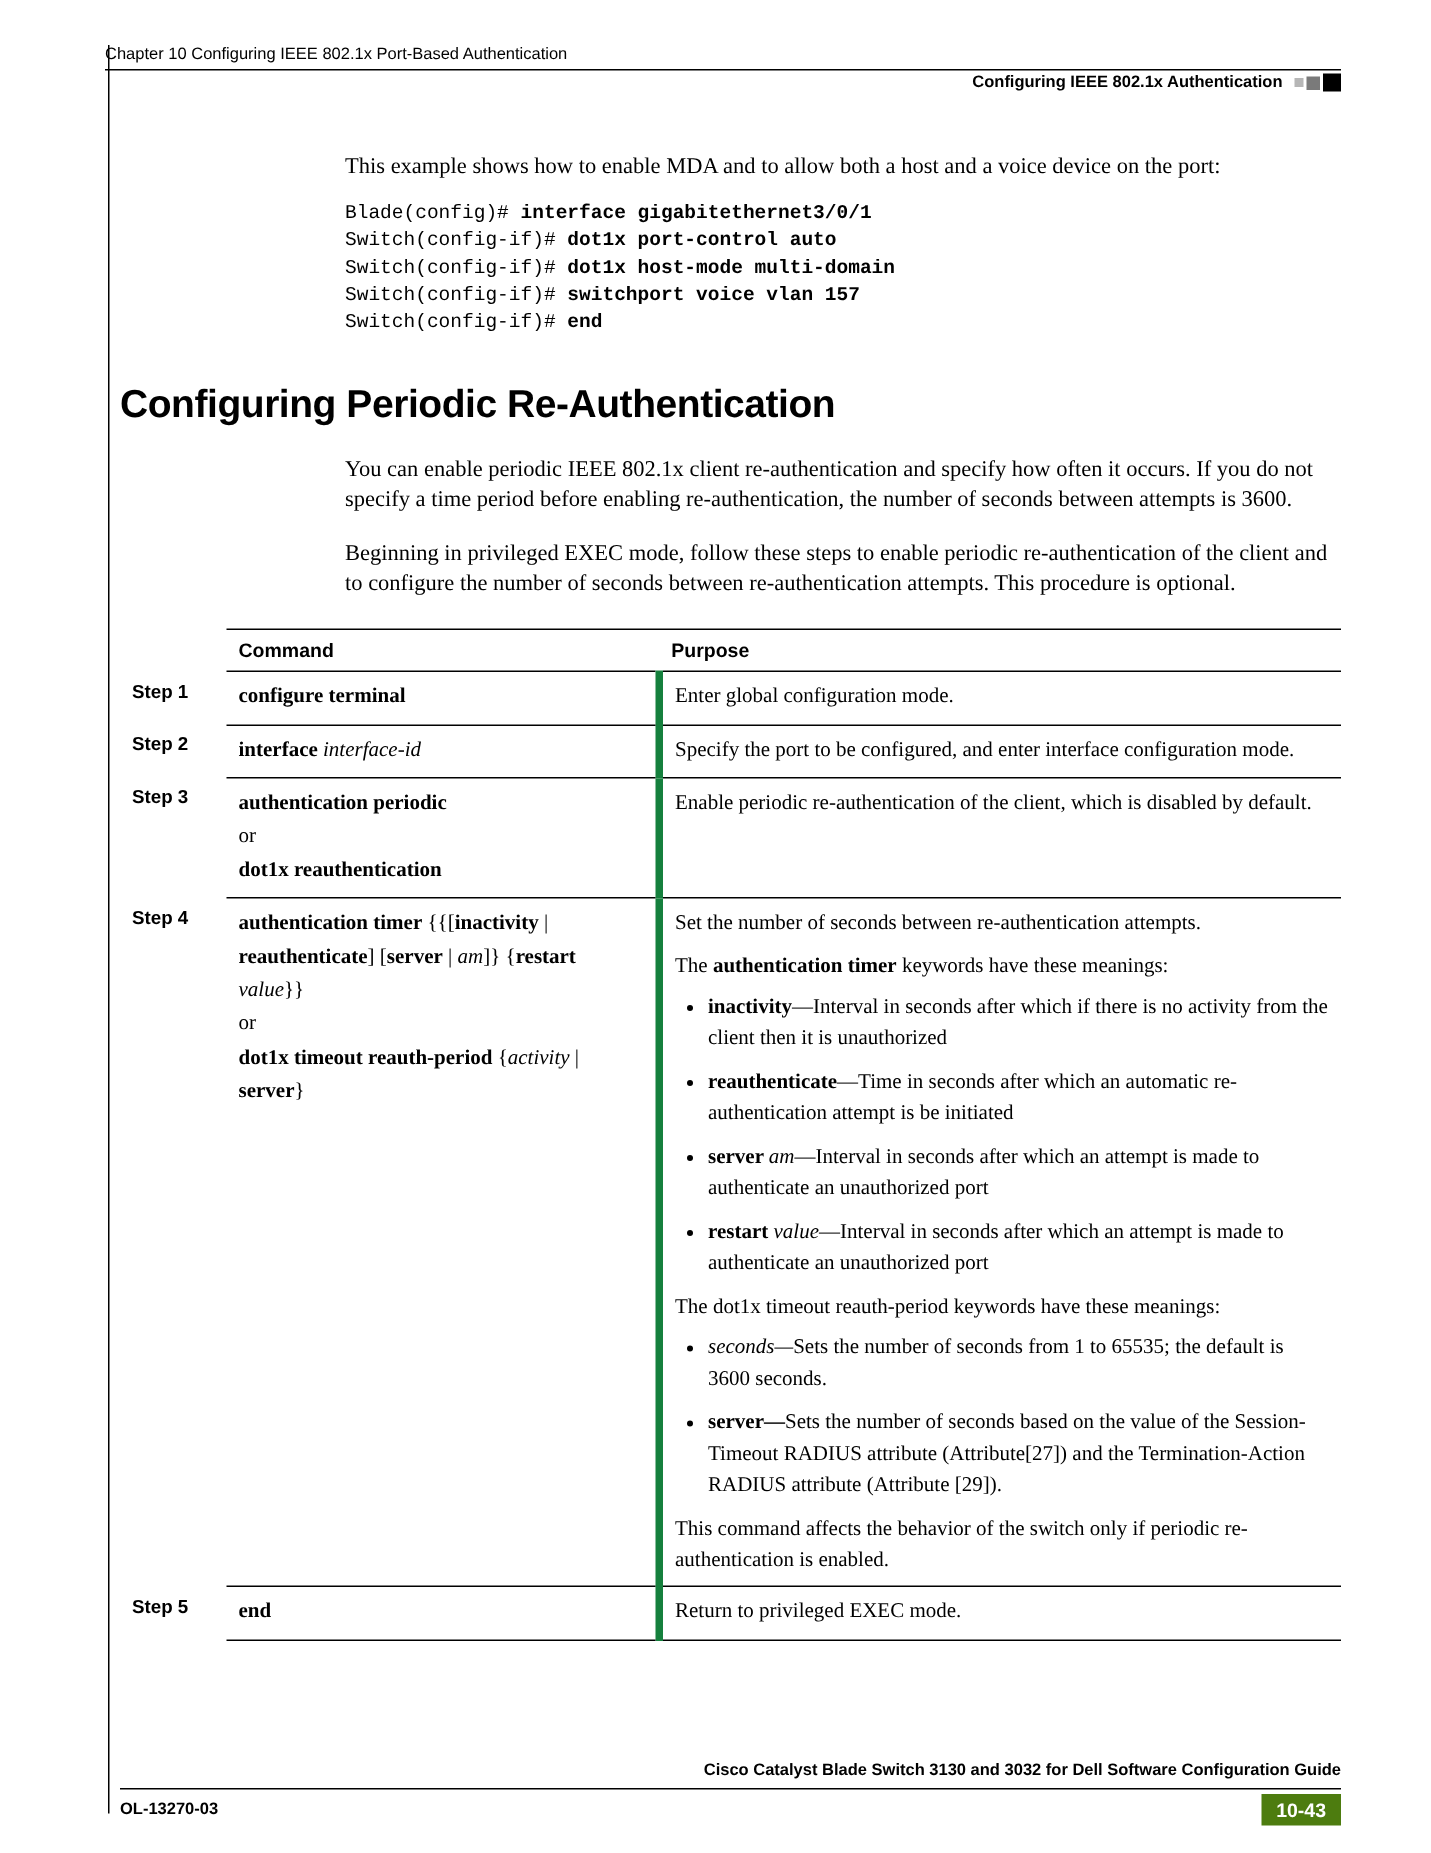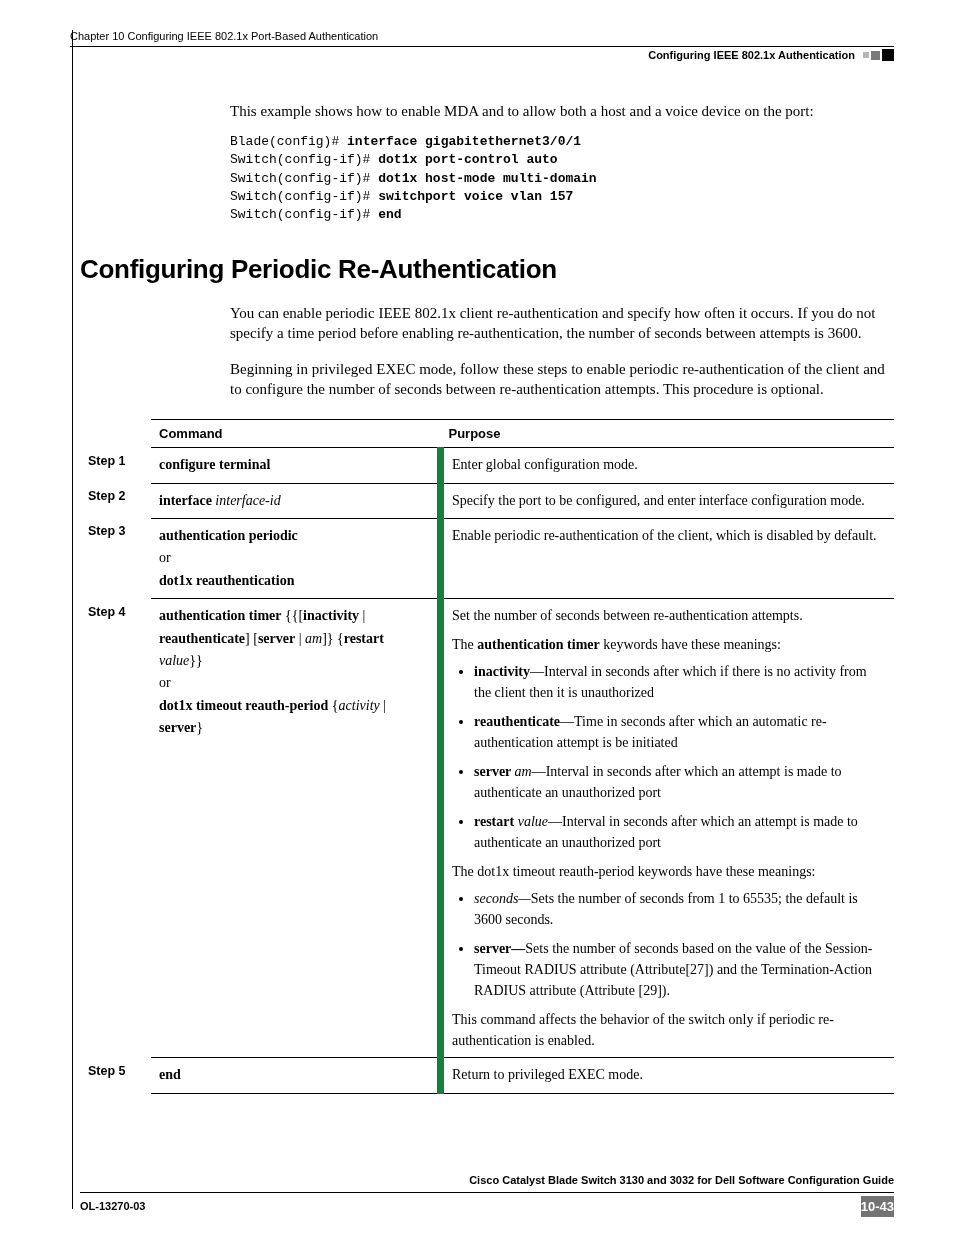--- a/index.html
+++ b/index.html
@@ -96,21 +96,21 @@
     font-family: Arial, Helvetica, sans-serif;
     font-weight: bold;
     width: 55px;
     font-size: 12.5px;
     border: none;
     margin-left: 16px;
   }
   table.steps td.cmd-col {
     width: 270px;
     border-top: 1px solid #000;
-    border-right: 7px solid #15803d;
+    border-right: 5px solid #15803d;
     line-height: 1.6;
   }
   table.steps td.purpose-col {
     border-top: 1px solid #000;
     line-height: 1.5;
   }
   table.steps tr.last td.cmd-col,
   table.steps tr.last td.purpose-col {
     border-bottom: 1px solid #000;
   }
@@ -139,23 +139,23 @@
   }
   .footer-row {
     display: flex;
     justify-content: space-between;
     align-items: center;
     font-family: Arial, Helvetica, sans-serif;
     font-size: 11px;
     font-weight: bold;
   }
   .page-num {
-    background: #737373;
+    background: #4d7c0f;
     color: #fff;
-    padding: 3px 0;
+    padding: 3px 10px;
     font-size: 13px;
   }
   .left-bar {
     position: absolute;
     left: 72px;
     top: 30px;
     bottom: 48px;
     width: 1.2px;
     background: #000;
   }

